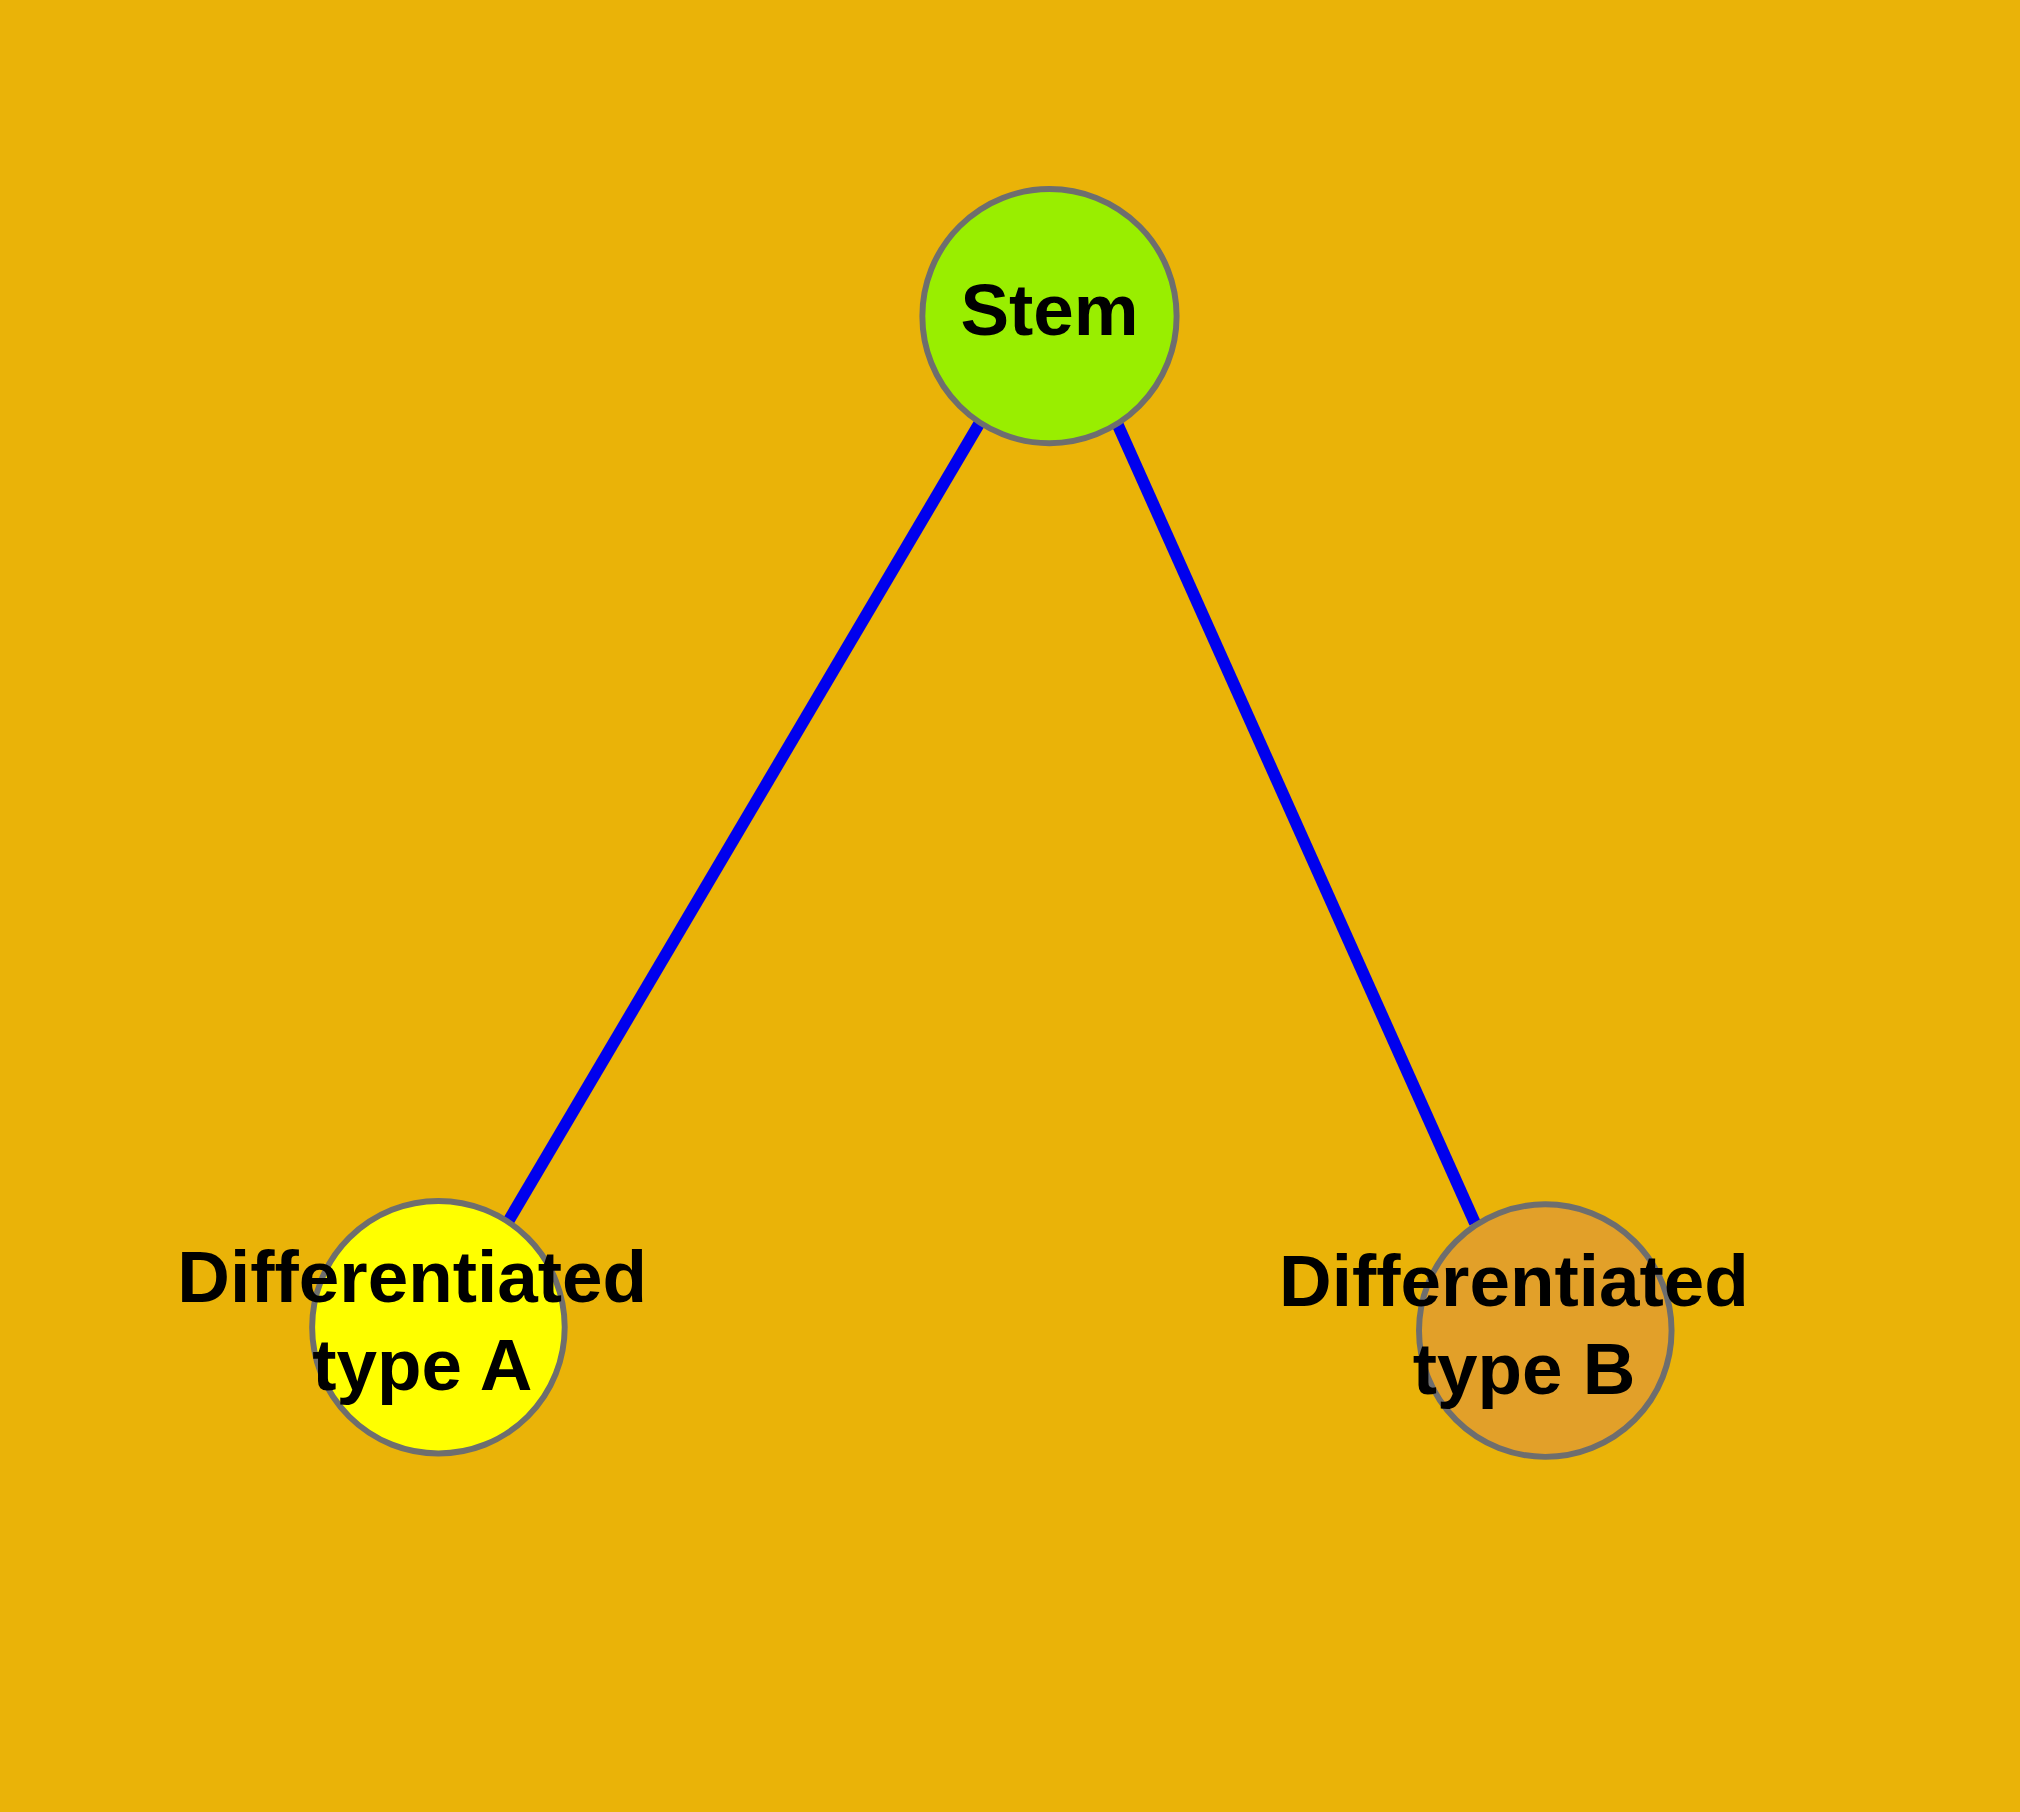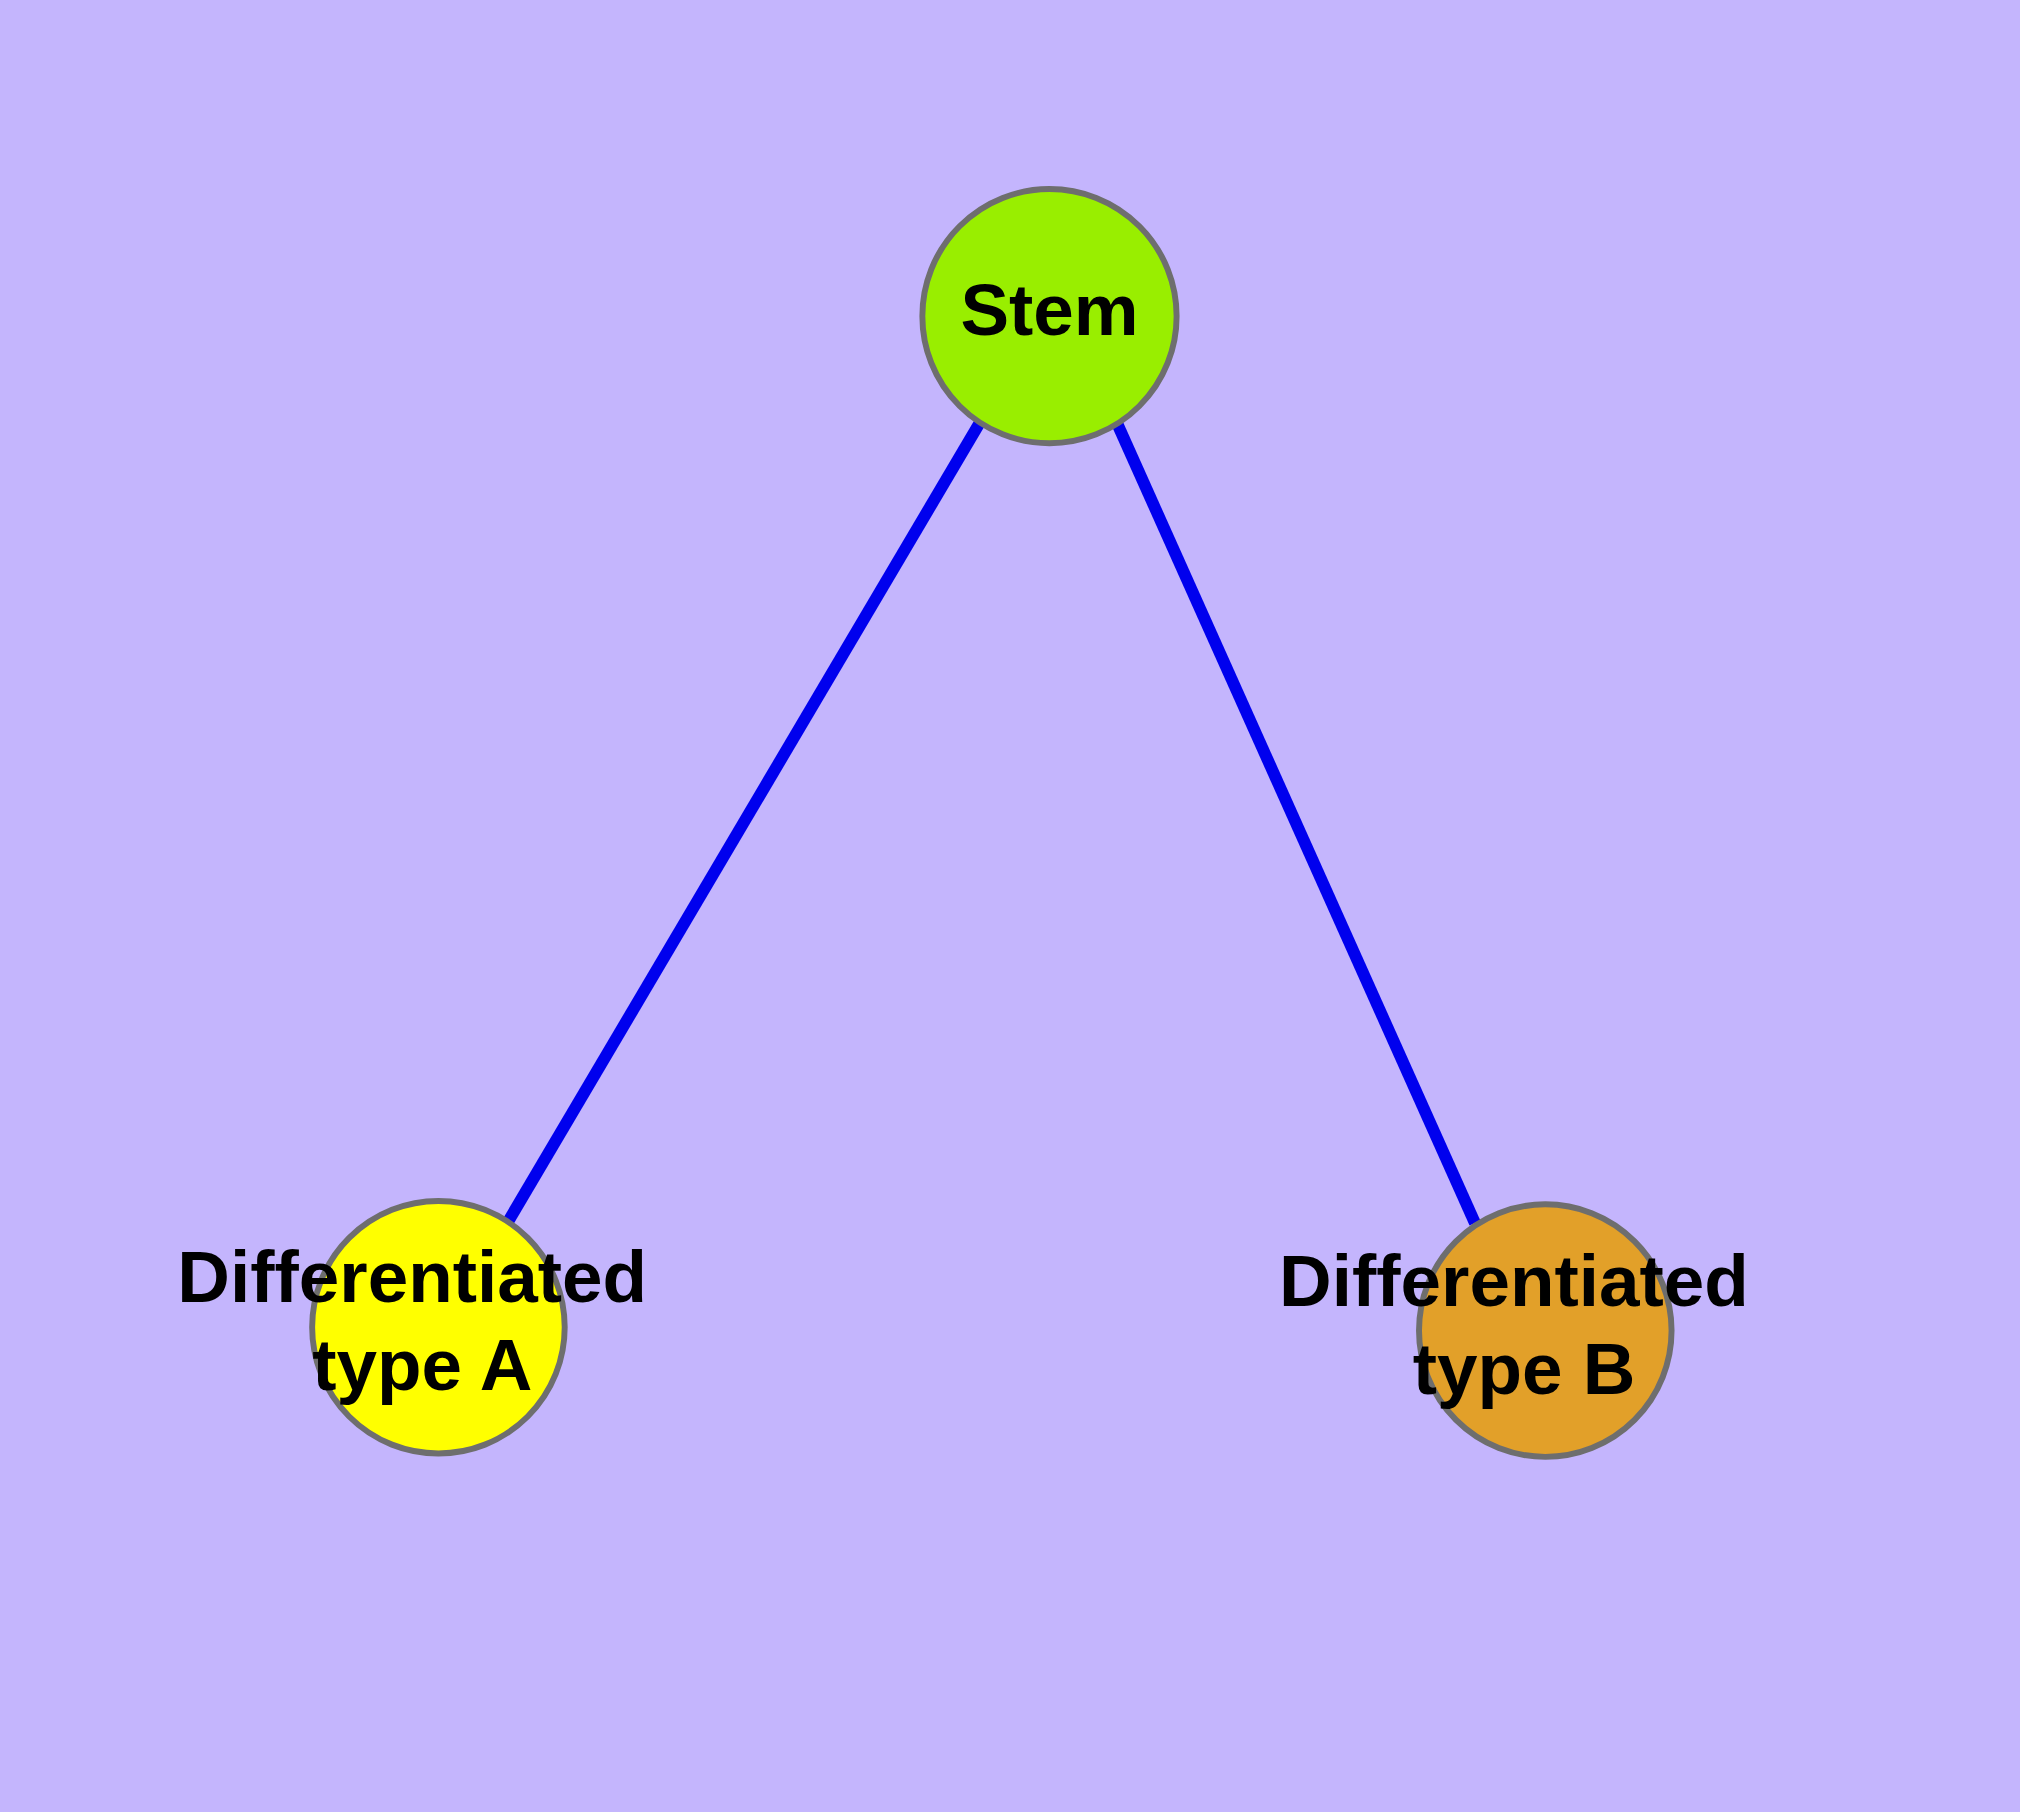--- a/index.html
+++ b/index.html
@@ -36,21 +36,21 @@
   .node-label.big {
     font-size: 86px;
   }
   .node-label.two-line {
     font-size: 86px;
   }
 </style>
 </head>
 <body>
 
-<div id="canvas" style="background: #c4b5fd; text-decoration: underline;">
+<div id="canvas" style="background: #eab308; text-decoration: underline;">
   <svg id="graph-svg" viewBox="0 0 2384 2138">
     <g>
       <line class="edge" x1="1155" y1="500" x2="600" y2="1440" stroke="#0000ee" stroke-width="14" stroke-linecap="butt"></line>
       <line class="edge" x1="1318" y1="500" x2="1740" y2="1443" stroke="#0000ee" stroke-width="14" stroke-linecap="butt"></line>
     </g>
     <g>
       <g>
         <circle cx="1238" cy="373" r="150" fill="#99ee00" stroke="#6e6e6e" stroke-width="7"></circle>
       </g>
       <g>

